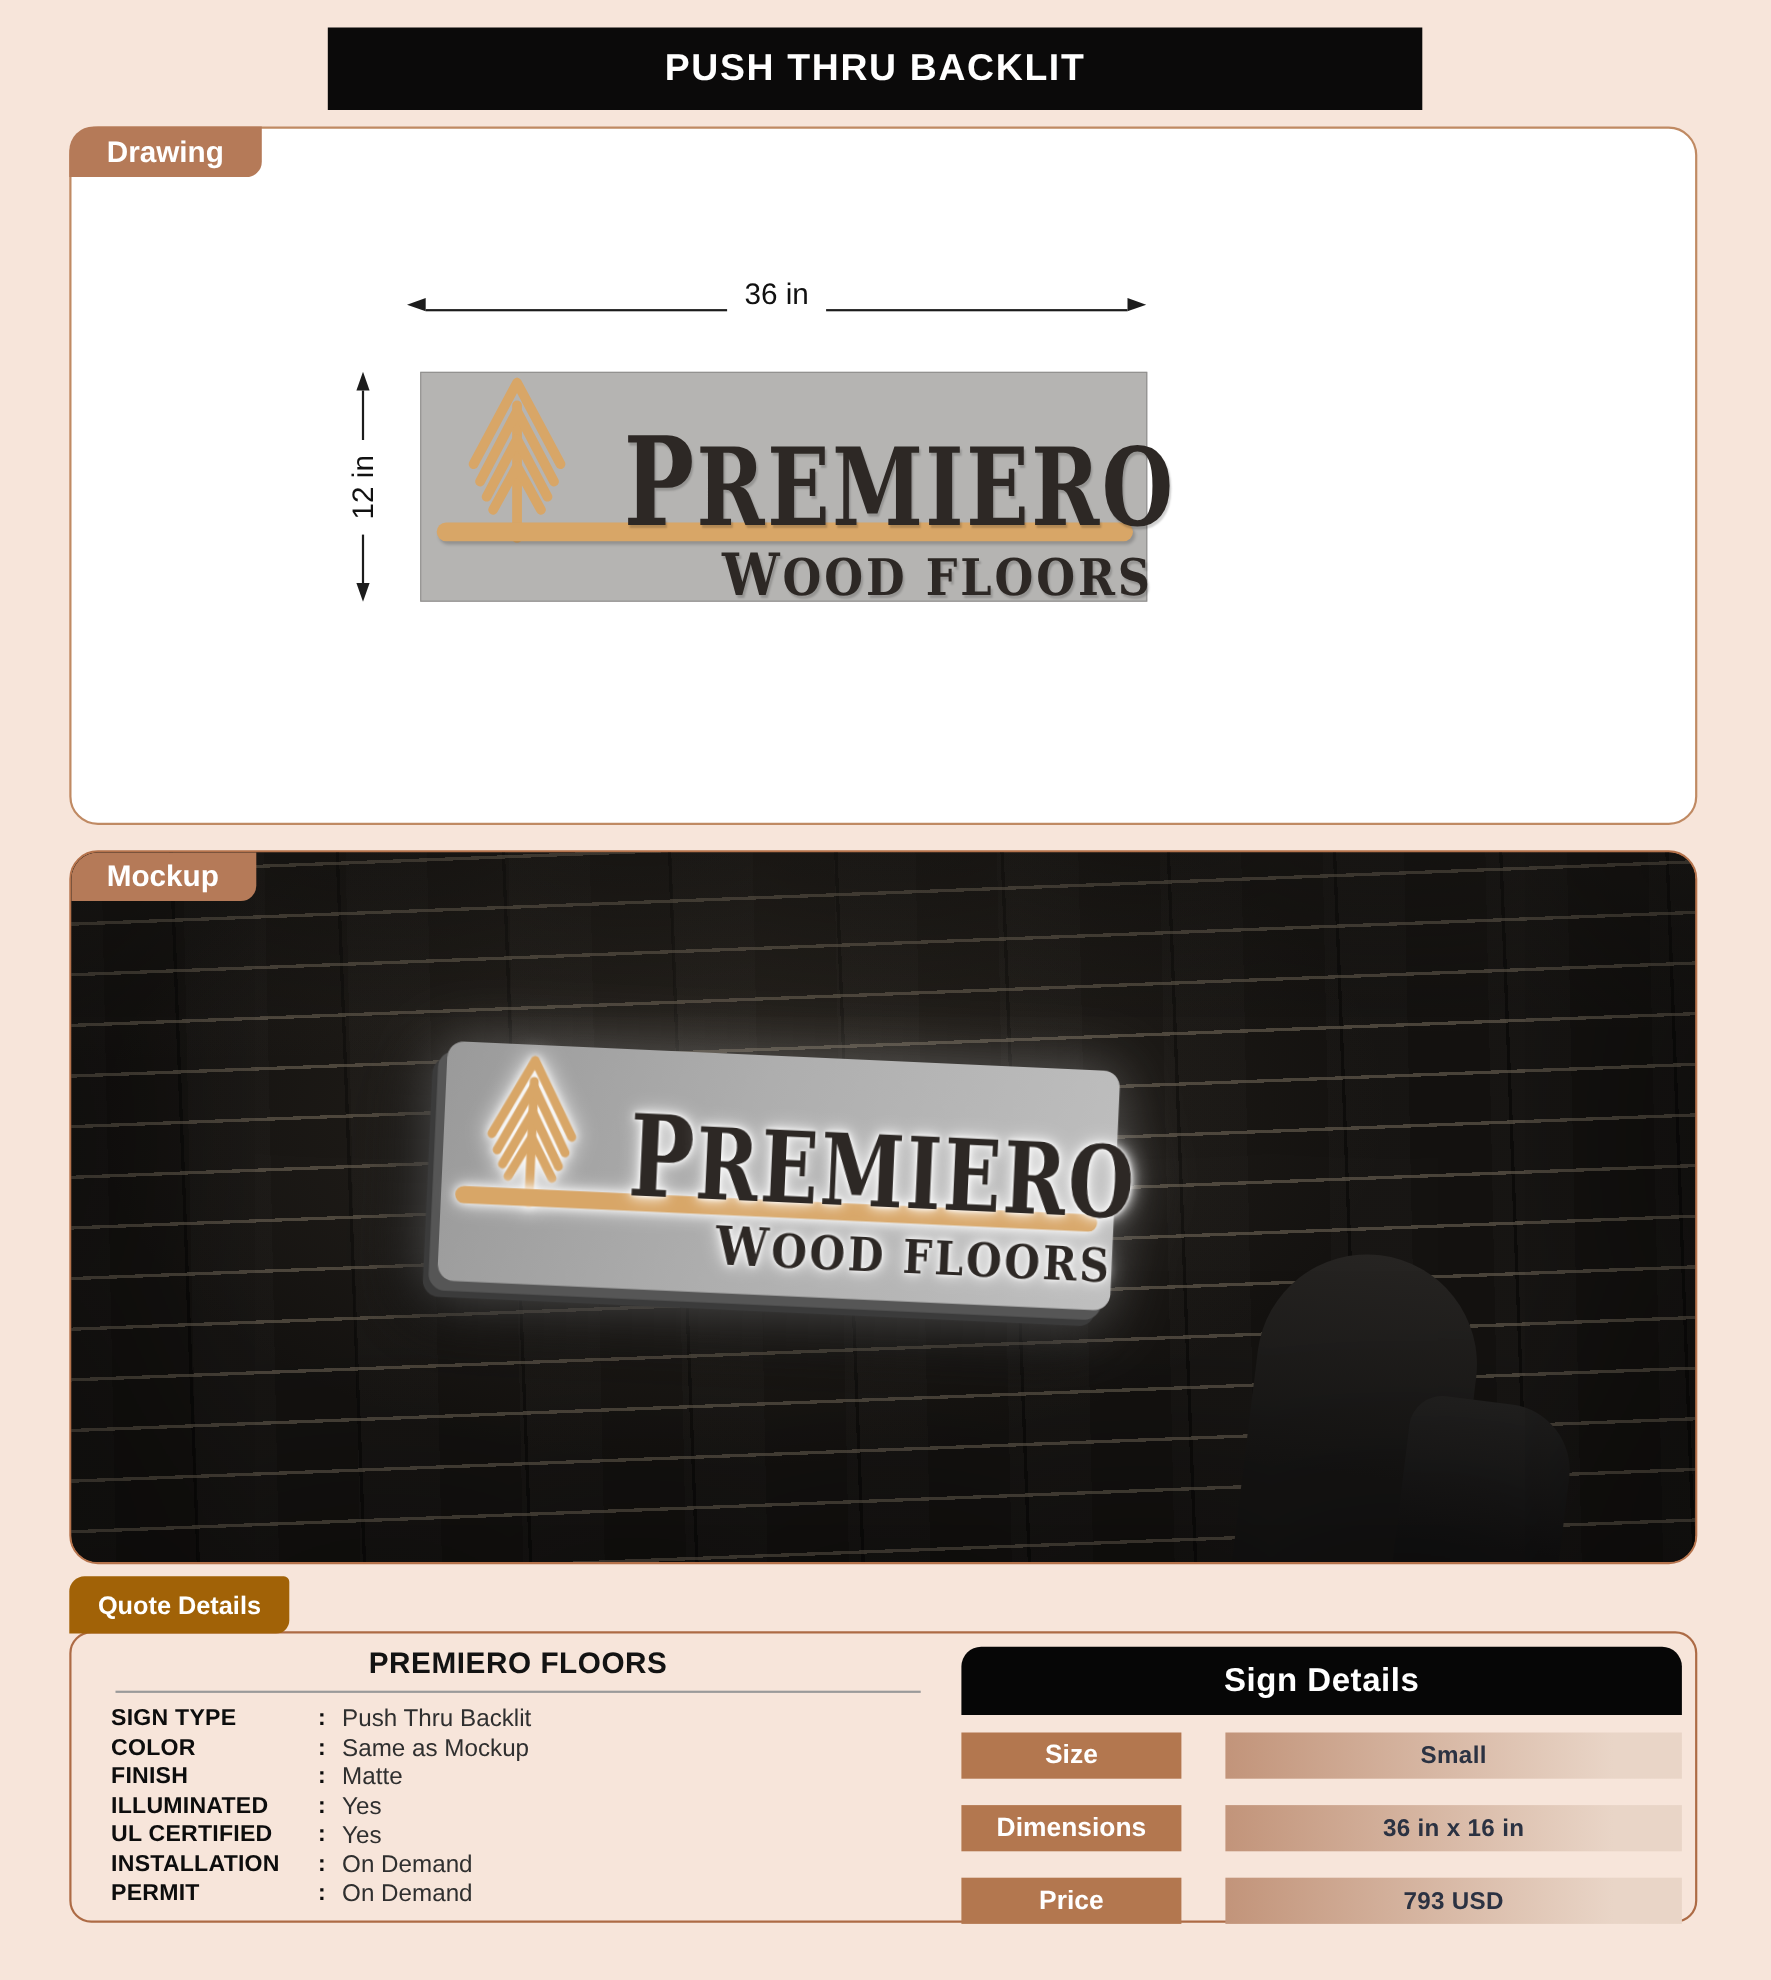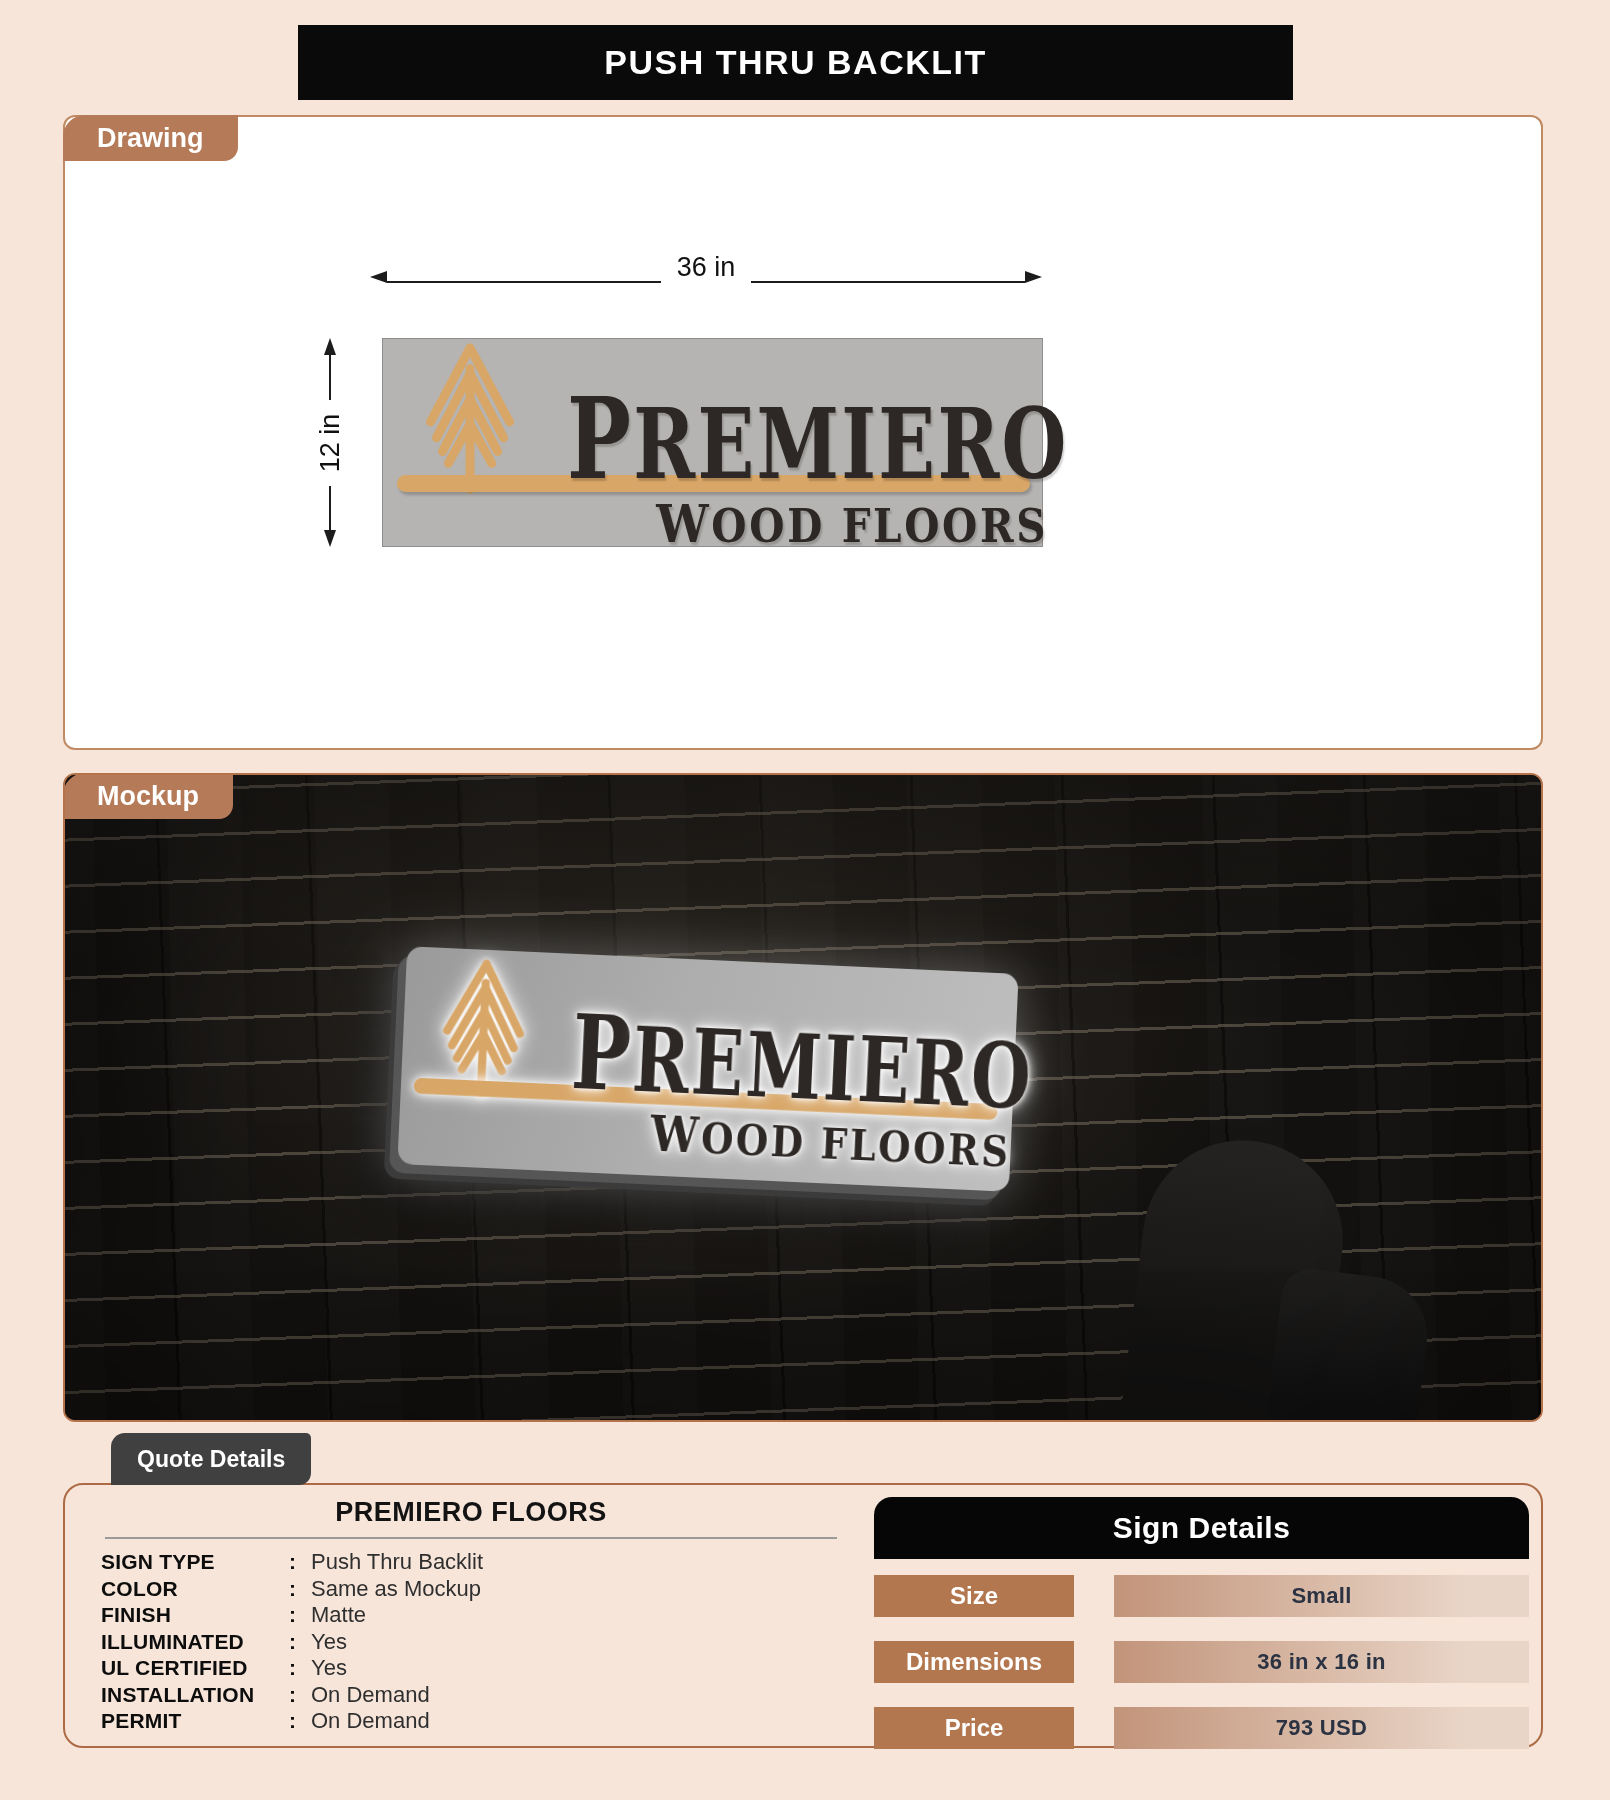--- a/index.html
+++ b/index.html
@@ -13,38 +13,37 @@
 
   
   .title-bar{
     left:298px;top:25px;width:995px;height:75px;
     background:#0b0a0a;color:#fff;
     display:flex;align-items:center;justify-content:center;
     font-weight:bold;font-size:34px;letter-spacing:1.5px;
   }
 
   
-  .panel{border:2px solid #c08a63;border-radius:12px;box-sizing:border-box;}
+  .panel{border:2px solid #c08a63;border-radius:26px;box-sizing:border-box;}
   .tab{
     position:absolute;left:-2px;top:-2px;
     background:#b57a58;color:#fff;font-weight:bold;
     display:flex;align-items:center;
     padding:0 34px;height:46px;font-size:27px;
     border-radius:22px 0 14px 0;
     z-index:5;
   }
   .drawing-panel{left:63px;top:115px;width:1480px;height:635px;background:#ffffff;}
   .mockup-panel{left:63px;top:773px;width:1480px;height:649px;background:#12100e;overflow:hidden;border-color:#b5734c;}
   .quote-panel{left:63px;top:1483px;width:1480px;height:265px;background:#f7e5da;border-color:#ad6b45;border-radius:20px;}
   .quote-tab{
     position:absolute;left:-2px;top:-52px;height:52px;
-    background:#404040;color:#fff;font-weight:bold;font-size:23px;
+    background:#a16207;color:#fff;font-weight:bold;font-size:23px;
     display:flex;align-items:center;padding:0 26px;
     border-radius:14px 5px 12px 0;
-    margin-left:48px;
   }
 
   
   .dim-h{left:305px;top:138px;width:672px;height:28px;display:flex;align-items:flex-end;}
   .dim-h .line{flex:1;height:2px;background:#1c1c1c;}
   .dim-h .lbl{padding:0 16px;font-size:27px;color:#111;}
   .ah{width:0;height:0;}
   .ah-left{border-top:6px solid transparent;border-bottom:6px solid transparent;border-right:17px solid #1c1c1c;}
   .ah-right{border-top:6px solid transparent;border-bottom:6px solid transparent;border-left:17px solid #1c1c1c;}
   .dim-v{left:225px;top:221px;width:80px;height:209px;display:flex;flex-direction:column;align-items:center;}

